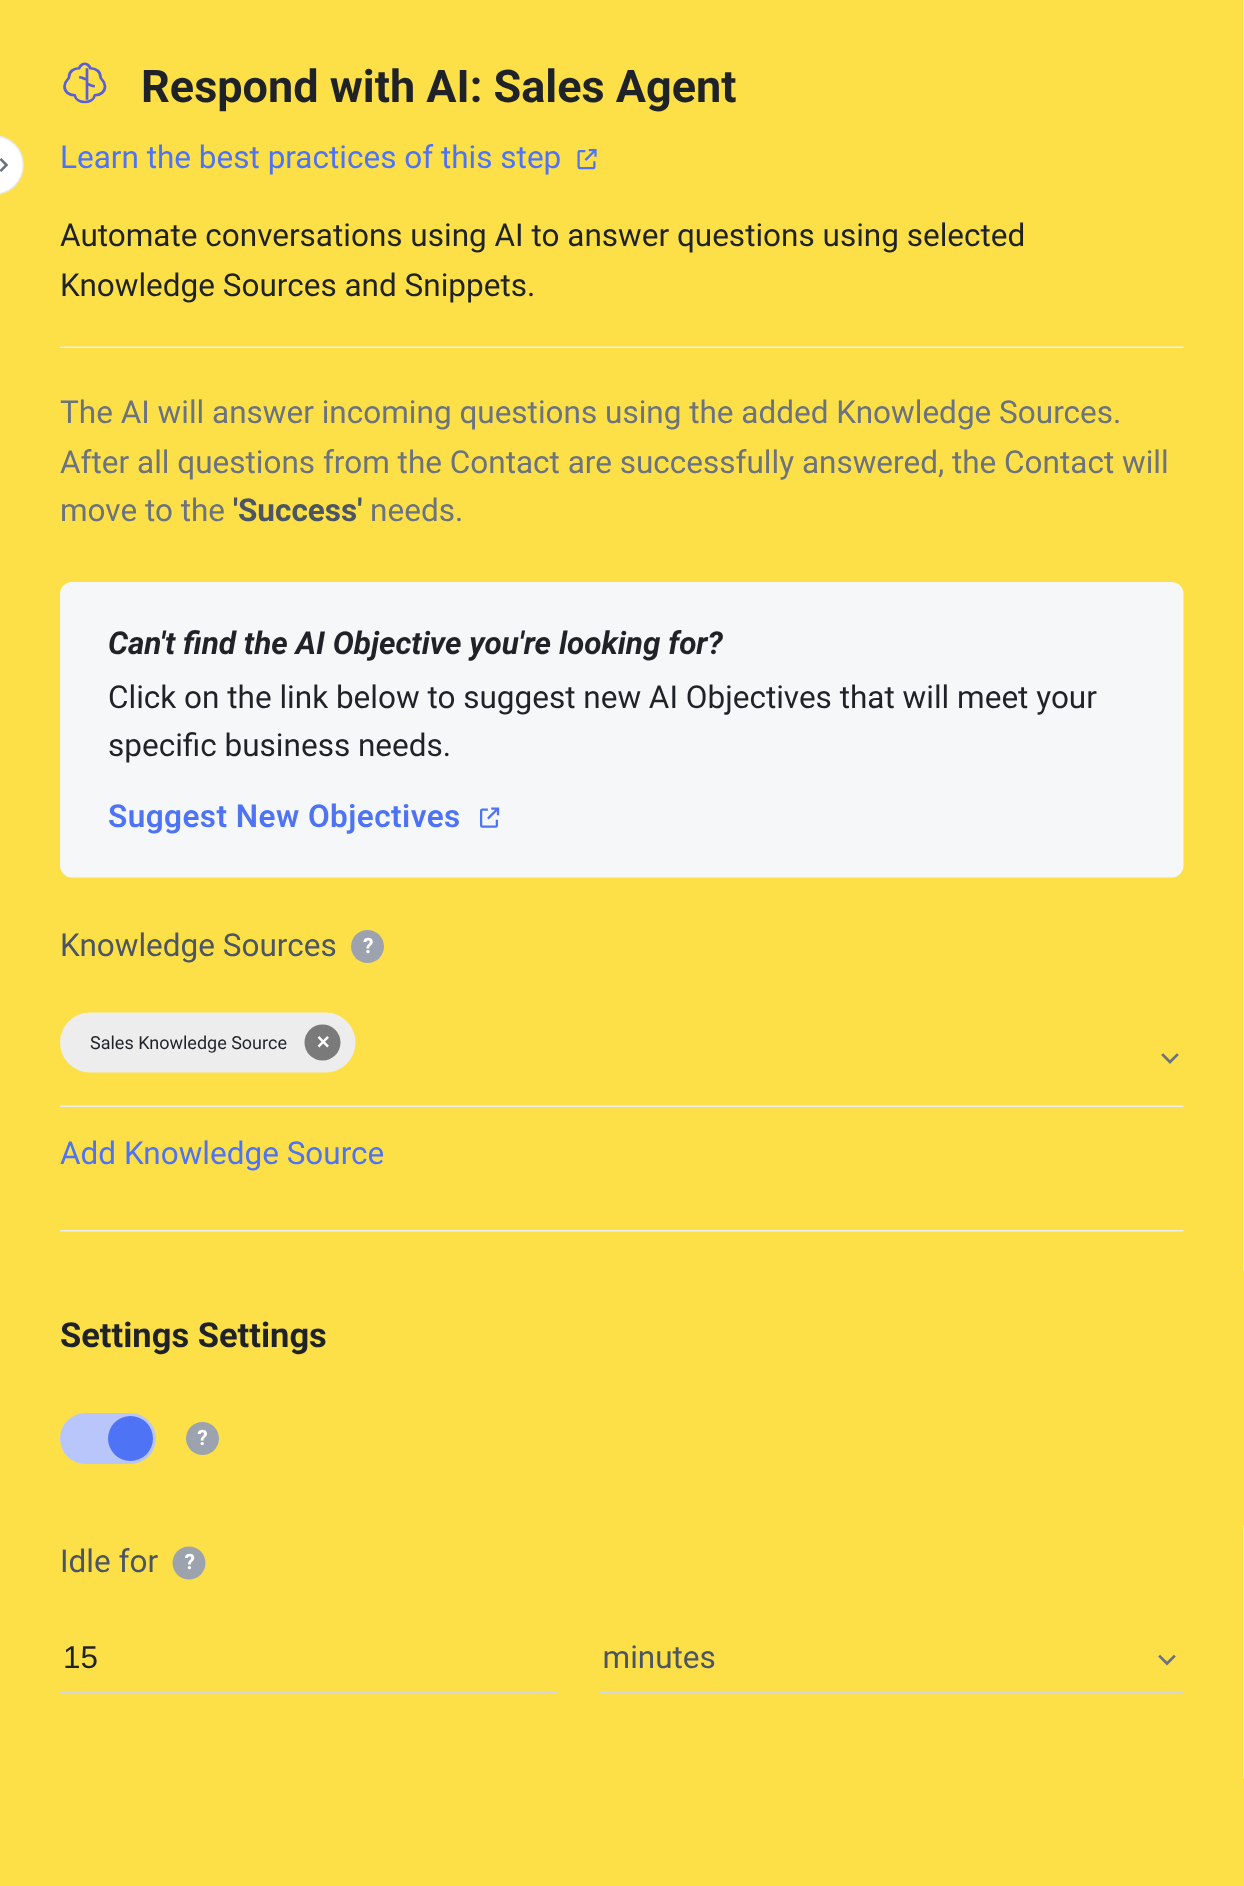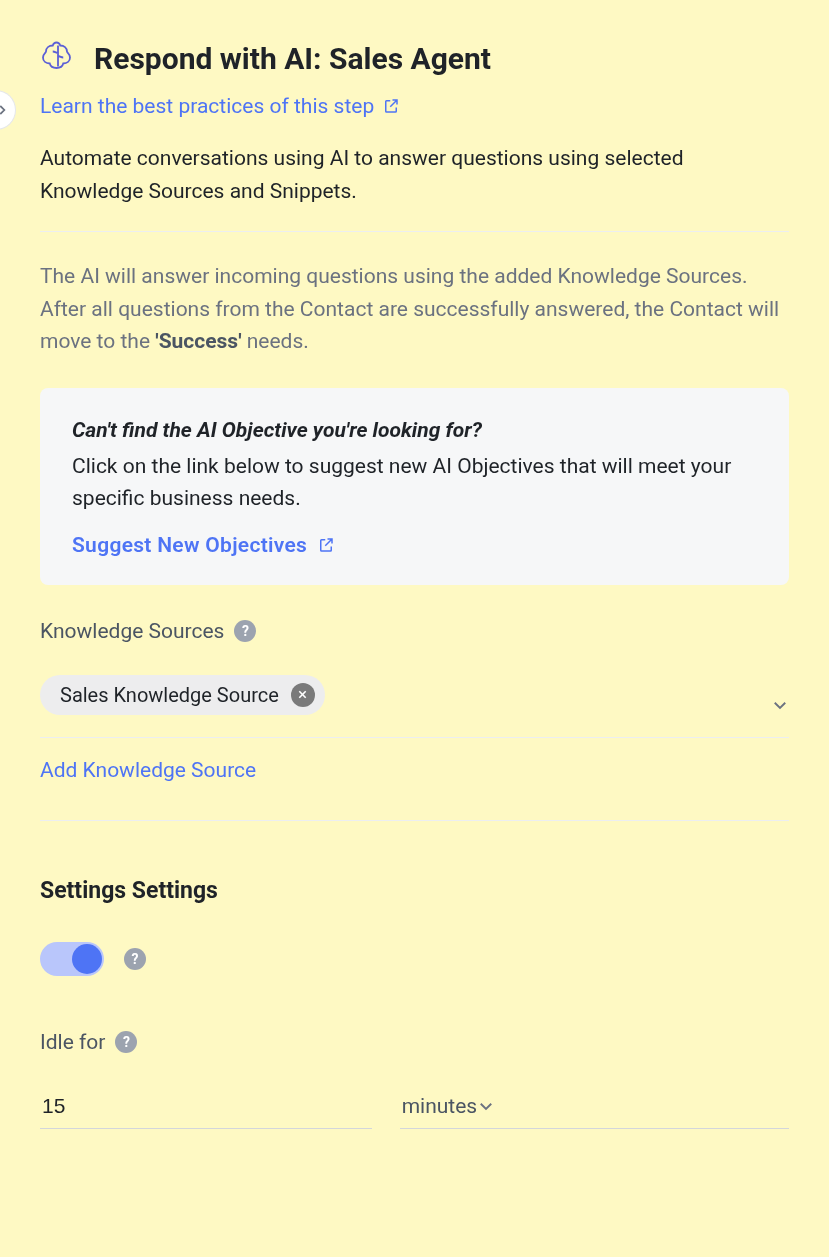--- a/index.html
+++ b/index.html
@@ -6,21 +6,21 @@
   body {
     font-family: -apple-system, BlinkMacSystemFont, "Segoe UI", Roboto, Helvetica, Arial, sans-serif;
     background: #ffffff;
     color: #1f2328;
     width: 829px;
     height: 1257px;
     position: relative;
   }
   .panel {
     padding: 40px 40px 40px 40px;
-    background: #fef9c3;
+    background: #fde047;
     height: 100%;
   }
   .expand-tab {
     position: absolute;
     left: -12px;
     top: 90px;
     width: 28px;
     height: 40px;
     background: #fff;
     border: 1px solid #e5e7eb;
@@ -134,21 +134,21 @@
     align-items: center;
     justify-content: space-between;
   }
   .chip {
     background: #ededee;
     border-radius: 999px;
     padding: 8px 10px 8px 20px;
     display: inline-flex;
     align-items: center;
     gap: 12px;
-    font-size: 20px;
+    font-size: 12px;
     color: #1f2328;
   }
   .chip-close {
     width: 24px; height: 24px;
     border-radius: 50%;
     background: #7a7a7a;
     color: #fff;
     display: inline-flex;
     align-items: center;
     justify-content: center;
@@ -222,20 +222,21 @@
   }
   .idle-select {
     width: 54%;
     border: none;
     border-bottom: 1px solid #d3d6db;
     font-size: 21px;
     padding: 10px 2px;
     color: #4b5563;
     display: flex;
     align-items: center;
+    justify-content: space-between;
     cursor: pointer;
   }
   .big-divider {
     border: none;
     border-top: 1px solid #eceef1;
     margin-top: 38px;
   }
 </style>
 </head>
 <body>

